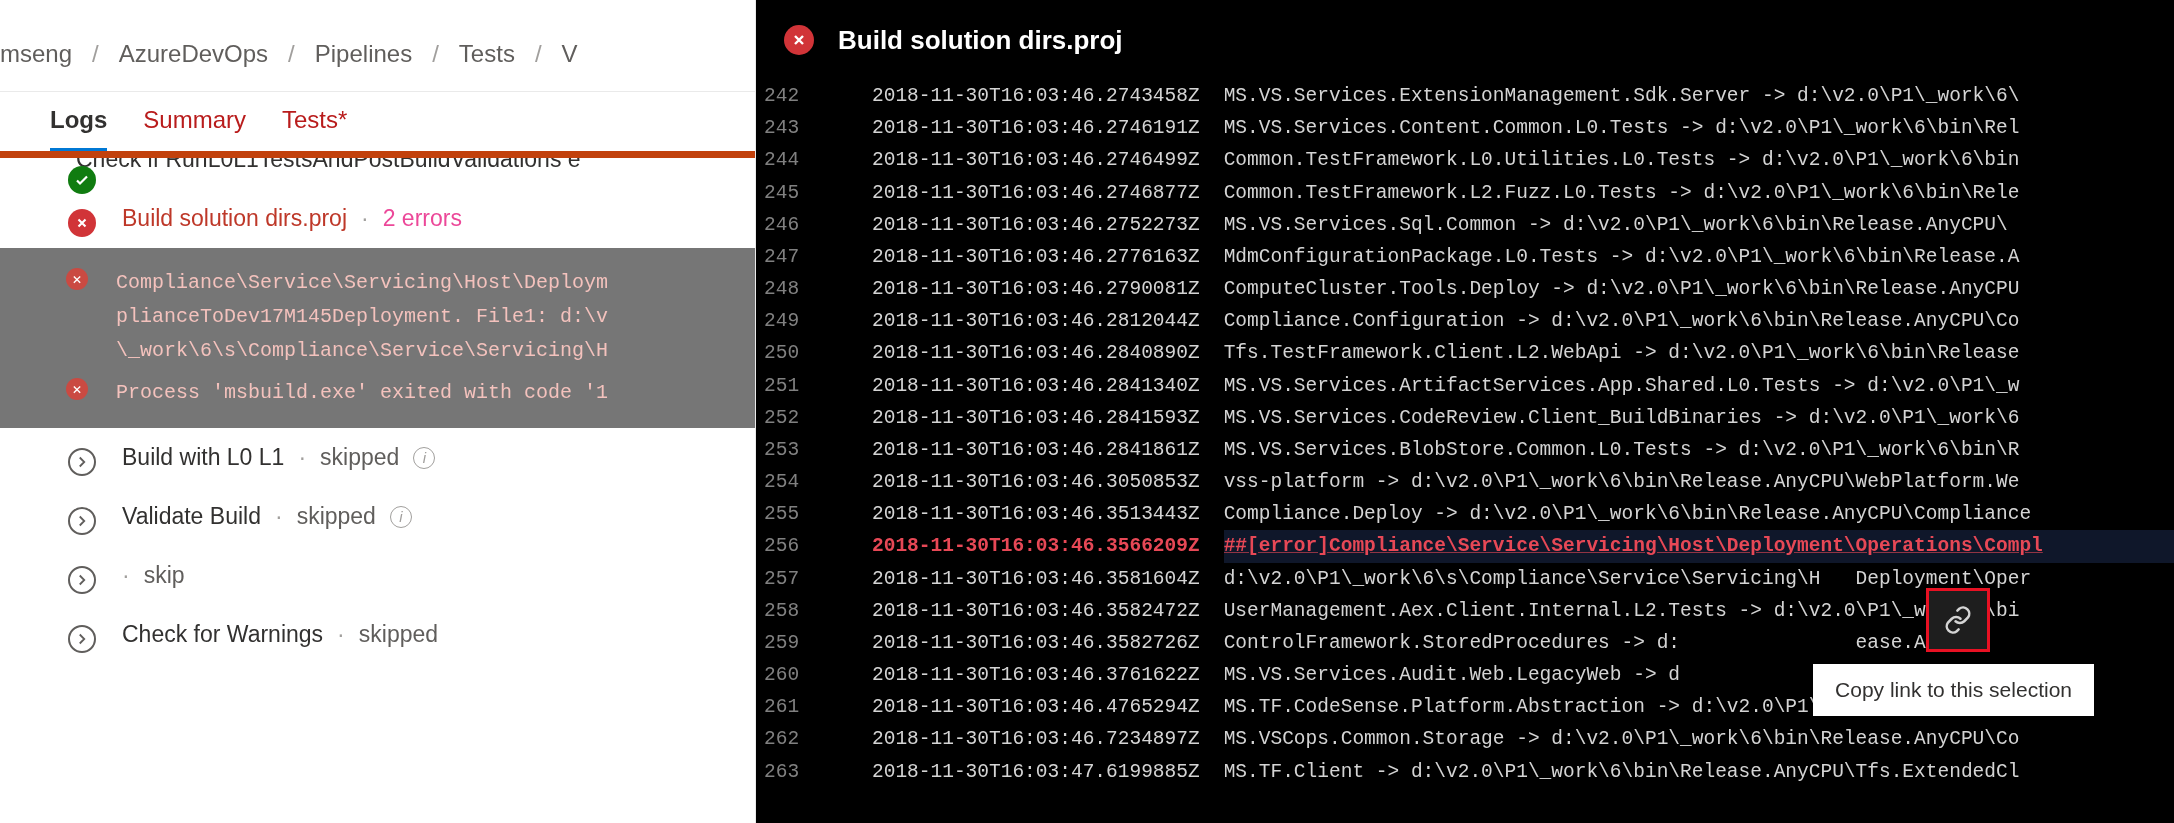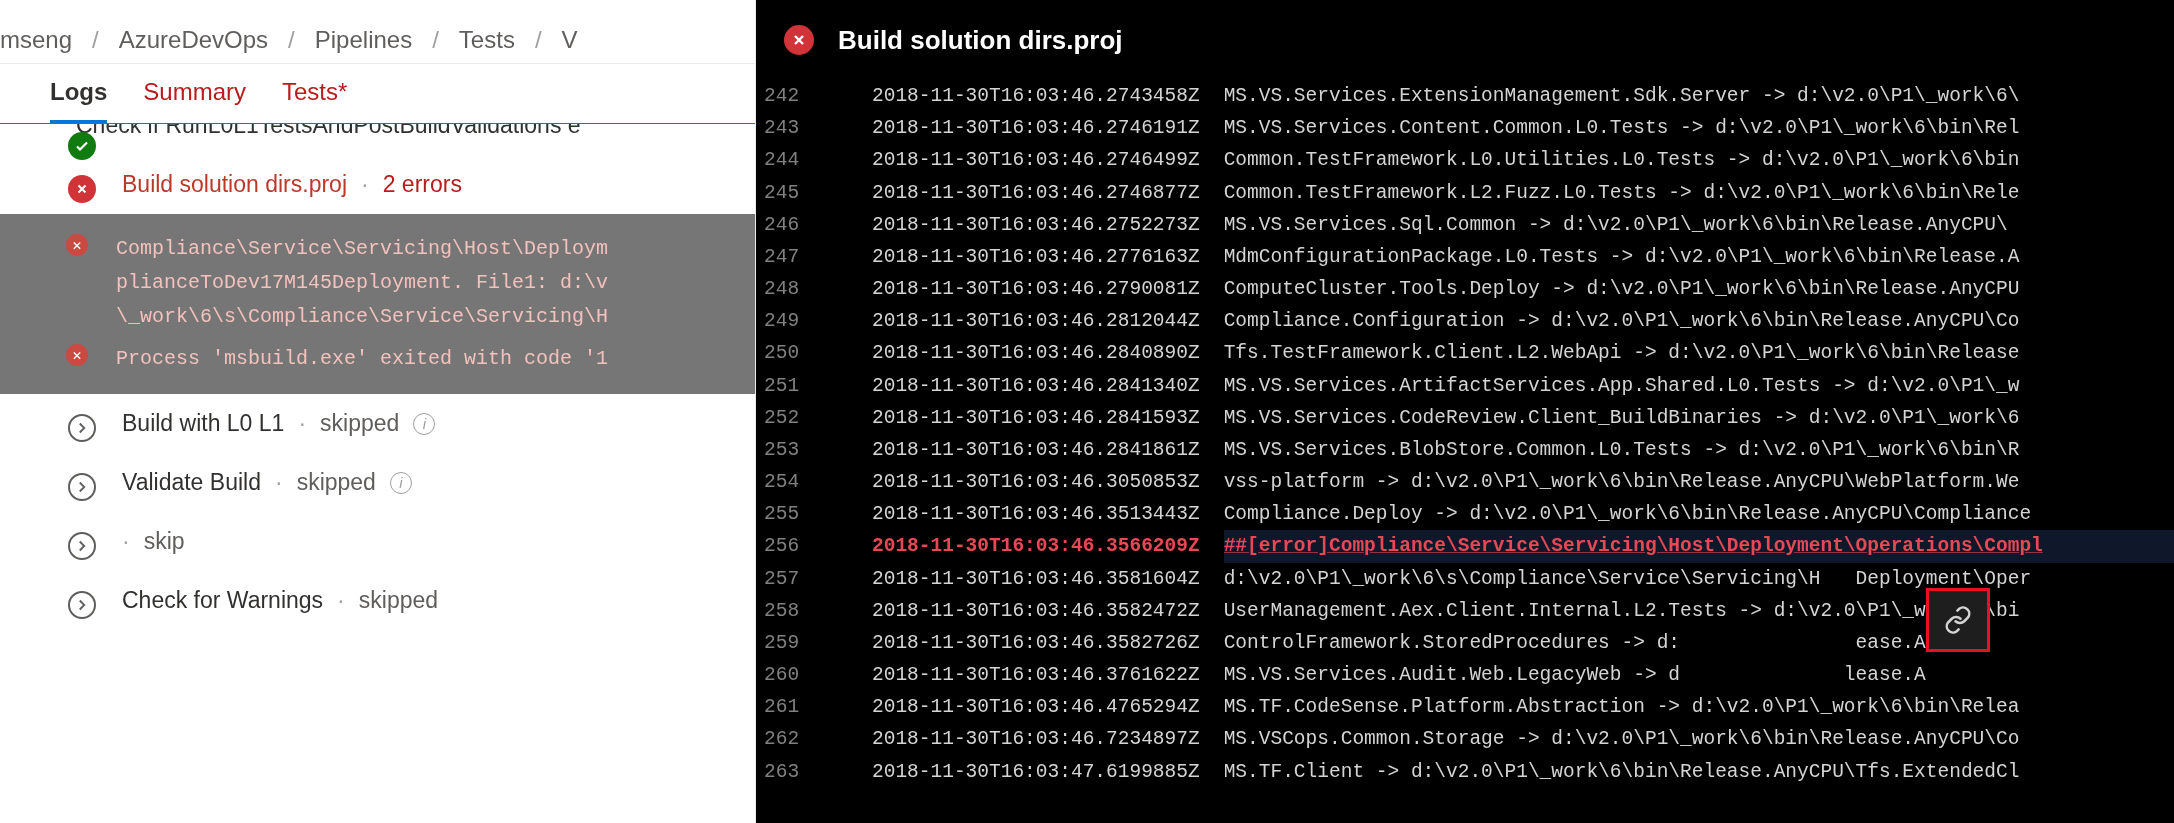--- a/index.html
+++ b/index.html
@@ -14,36 +14,36 @@
   
   .left-pane {
     width: 756px;
     flex: 0 0 756px;
     display: flex;
     flex-direction: column;
     background: #fff;
     border-right: 1px solid #eaeaea;
   }
   .breadcrumb {
-    height: 64px;
+    height: 92px;
     display: flex;
     align-items: center;
     padding: 17px 0 0 0;
     font-size: 24px;
     color: #605e5c;
     border-bottom: 1px solid #eaeaea;
     gap: 20px;
   }
   .breadcrumb span.crumb { color: #605e5c; }
   .breadcrumb span.sep { color: #a19f9d; }
   .view-tabs {
     display: flex;
     gap: 36px;
     padding: 14px 0 0 50px;
-    border-bottom: 1px solid #c2410c;
+    border-bottom: 7px solid #c2410c;
     font-size: 24px;
   }
   .view-tab {
     padding-bottom: 14px;
     color: #b91c1c;
     cursor: pointer;
     border-bottom: 3px solid transparent;
   }
   .view-tab.active {
     color: #323130;
@@ -79,21 +79,21 @@
     margin-left: 56px;
     flex: 1;
     display: flex;
     flex-wrap: wrap;
     align-items: center;
     gap: 14px;
   }
   .step-row.error-head .title { color: #be3829; font-weight: 400; }
   .step-row .dot { color: #a19f9d; }
   .step-row .title { color: #323130; }
-  .step-row .err-count { color: #b91c1c; }
+  .step-row .err-count { color: #ec4899; }
   .step-row .skipped { color: #605e5c; }
   .info-icon {
     width: 22px; height: 22px; border: 1.5px solid #a19f9d;
     border-radius: 50%; display: inline-flex; align-items: center;
     justify-content: center; color: #a19f9d; font-size: 15px; font-style: italic;
   }
   
   .error-detail {
     background: #767676;
     color: #f4c2bd;
@@ -343,13 +343,14 @@
     <span class="title">Build solution dirs.proj</span>
   </div>
 
   <div class="log-view" id="log-view"><div class="log-line"><span class="ln">242</span><span class="ts">2018-11-30T16:03:46.2743458Z</span><span class="body">MS.VS.Services.ExtensionManagement.Sdk.Server -&gt; d:\v2.0\P1\_work\6\</span></div><div class="log-line"><span class="ln">243</span><span class="ts">2018-11-30T16:03:46.2746191Z</span><span class="body">MS.VS.Services.Content.Common.L0.Tests -&gt; d:\v2.0\P1\_work\6\bin\Rel</span></div><div class="log-line"><span class="ln">244</span><span class="ts">2018-11-30T16:03:46.2746499Z</span><span class="body">Common.TestFramework.L0.Utilities.L0.Tests -&gt; d:\v2.0\P1\_work\6\bin</span></div><div class="log-line"><span class="ln">245</span><span class="ts">2018-11-30T16:03:46.2746877Z</span><span class="body">Common.TestFramework.L2.Fuzz.L0.Tests -&gt; d:\v2.0\P1\_work\6\bin\Rele</span></div><div class="log-line"><span class="ln">246</span><span class="ts">2018-11-30T16:03:46.2752273Z</span><span class="body">MS.VS.Services.Sql.Common -&gt; d:\v2.0\P1\_work\6\bin\Release.AnyCPU\</span></div><div class="log-line"><span class="ln">247</span><span class="ts">2018-11-30T16:03:46.2776163Z</span><span class="body">MdmConfigurationPackage.L0.Tests -&gt; d:\v2.0\P1\_work\6\bin\Release.A</span></div><div class="log-line"><span class="ln">248</span><span class="ts">2018-11-30T16:03:46.2790081Z</span><span class="body">ComputeCluster.Tools.Deploy -&gt; d:\v2.0\P1\_work\6\bin\Release.AnyCPU</span></div><div class="log-line"><span class="ln">249</span><span class="ts">2018-11-30T16:03:46.2812044Z</span><span class="body">Compliance.Configuration -&gt; d:\v2.0\P1\_work\6\bin\Release.AnyCPU\Co</span></div><div class="log-line"><span class="ln">250</span><span class="ts">2018-11-30T16:03:46.2840890Z</span><span class="body">Tfs.TestFramework.Client.L2.WebApi -&gt; d:\v2.0\P1\_work\6\bin\Release</span></div><div class="log-line"><span class="ln">251</span><span class="ts">2018-11-30T16:03:46.2841340Z</span><span class="body">MS.VS.Services.ArtifactServices.App.Shared.L0.Tests -&gt; d:\v2.0\P1\_w</span></div><div class="log-line"><span class="ln">252</span><span class="ts">2018-11-30T16:03:46.2841593Z</span><span class="body">MS.VS.Services.CodeReview.Client_BuildBinaries -&gt; d:\v2.0\P1\_work\6</span></div><div class="log-line"><span class="ln">253</span><span class="ts">2018-11-30T16:03:46.2841861Z</span><span class="body">MS.VS.Services.BlobStore.Common.L0.Tests -&gt; d:\v2.0\P1\_work\6\bin\R</span></div><div class="log-line"><span class="ln">254</span><span class="ts">2018-11-30T16:03:46.3050853Z</span><span class="body">vss-platform -&gt; d:\v2.0\P1\_work\6\bin\Release.AnyCPU\WebPlatform.We</span></div><div class="log-line"><span class="ln">255</span><span class="ts">2018-11-30T16:03:46.3513443Z</span><span class="body">Compliance.Deploy -&gt; d:\v2.0\P1\_work\6\bin\Release.AnyCPU\Compliance</span></div><div class="log-line err"><span class="ln">256</span><span class="ts">2018-11-30T16:03:46.3566209Z</span><span class="body sel">##[error]Compliance\Service\Servicing\Host\Deployment\Operations\Compl</span></div><div class="log-line"><span class="ln">257</span><span class="ts">2018-11-30T16:03:46.3581604Z</span><span class="body">d:\v2.0\P1\_work\6\s\Compliance\Service\Servicing\H   Deployment\Oper</span></div><div class="log-line"><span class="ln">258</span><span class="ts">2018-11-30T16:03:46.3582472Z</span><span class="body">UserManagement.Aex.Client.Internal.L2.Tests -&gt; d:\v2.0\P1\_work\6\bi</span></div><div class="log-line"><span class="ln">259</span><span class="ts">2018-11-30T16:03:46.3582726Z</span><span class="body">ControlFramework.StoredProcedures -&gt; d:               ease.An</span></div><div class="log-line"><span class="ln">260</span><span class="ts">2018-11-30T16:03:46.3761622Z</span><span class="body">MS.VS.Services.Audit.Web.LegacyWeb -&gt; d              lease.A</span></div><div class="log-line"><span class="ln">261</span><span class="ts">2018-11-30T16:03:46.4765294Z</span><span class="body">MS.TF.CodeSense.Platform.Abstraction -&gt; d:\v2.0\P1\_work\6\bin\Relea</span></div><div class="log-line"><span class="ln">262</span><span class="ts">2018-11-30T16:03:46.7234897Z</span><span class="body">MS.VSCops.Common.Storage -&gt; d:\v2.0\P1\_work\6\bin\Release.AnyCPU\Co</span></div><div class="log-line"><span class="ln">263</span><span class="ts">2018-11-30T16:03:47.6199885Z</span><span class="body">MS.TF.Client -&gt; d:\v2.0\P1\_work\6\bin\Release.AnyCPU\Tfs.ExtendedCl</span></div></div>
 
   <div class="link-btn">
     <svg viewBox="0 0 24 24">
       <path fill="none" stroke="currentColor" stroke-width="2" stroke-linecap="round" d="M10 13a5 5 0 0 0 7 0l3-3a5 5 0 0 0-7-7l-1.5 1.5M14 11a5 5 0 0 0-7 0l-3 3a5 5 0 0 0 7 7l1.5-1.5"></path>
     </svg>
   </div>
+  <div class="tooltip">Copy link to this selection</div>
 </div>
 
 </body></html>

